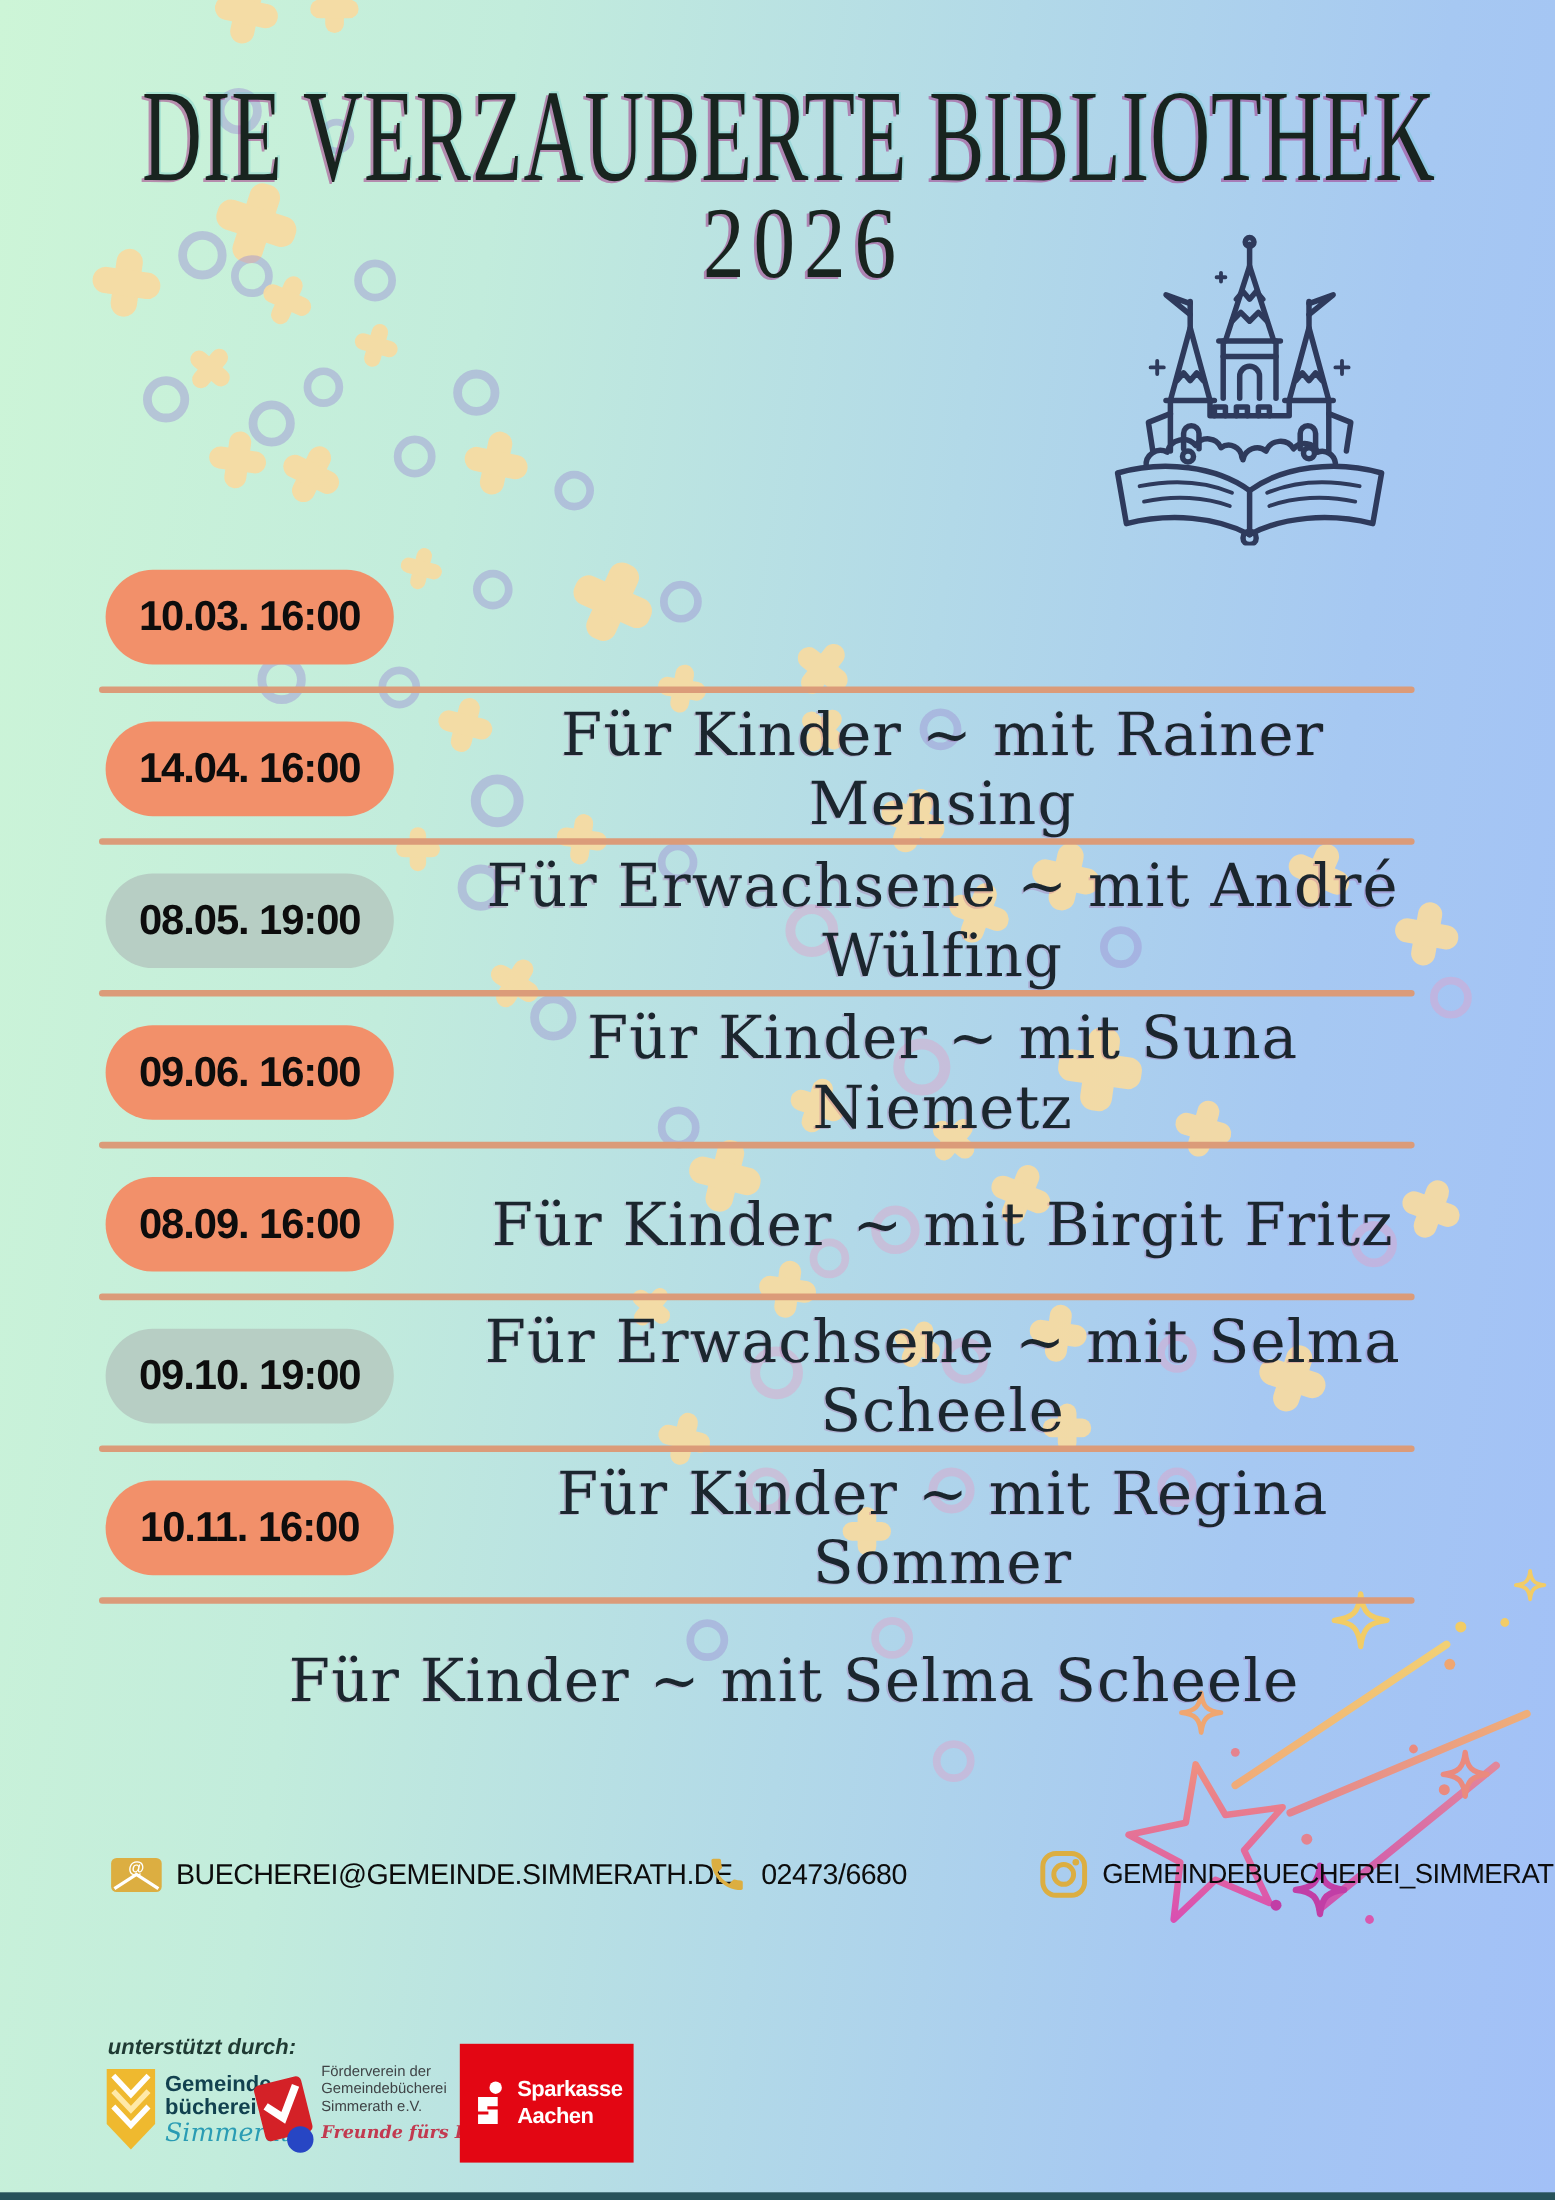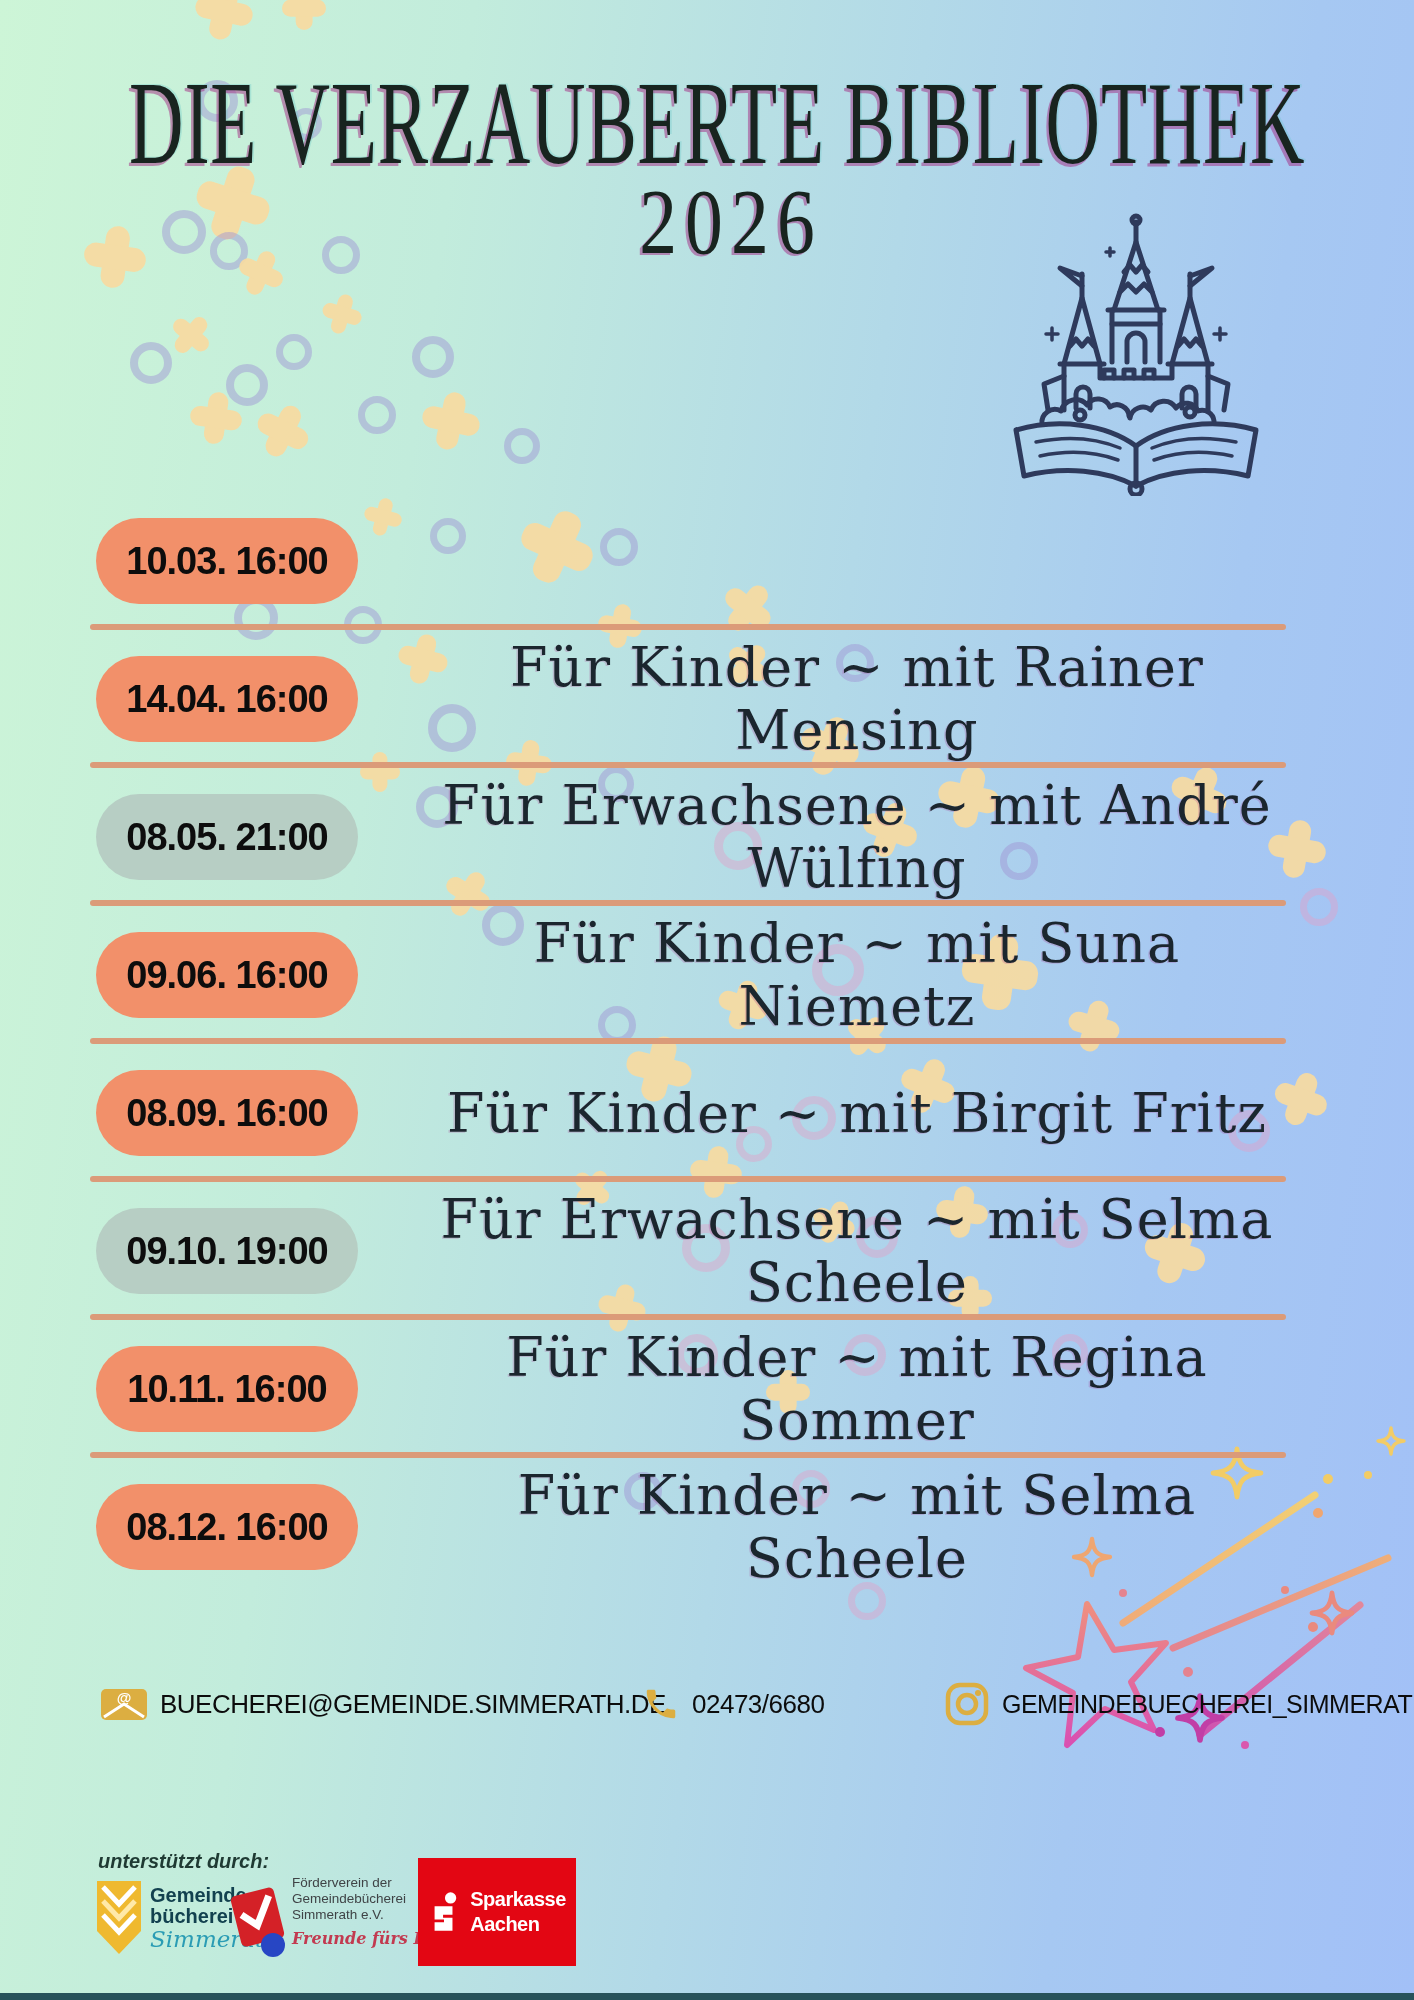--- a/index.html
+++ b/index.html
@@ -241,21 +241,21 @@
 
     <div class="event-row">
       <div class="date-pill kinder">
         <span>14.04. 16:00</span>
       </div>
       <div class="event-desc">Für Kinder ~ mit Rainer Mensing</div>
     </div>
 
     <div class="event-row">
       <div class="date-pill erwachsene">
-        <span>08.05. 21:00</span>
+        <span>08.05. 19:00</span>
       </div>
       <div class="event-desc">Für Erwachsene ~ mit André Wülfing</div>
     </div>
 
     <div class="event-row">
       <div class="date-pill kinder">
         <span>09.06. 16:00</span>
       </div>
       <div class="event-desc">Für Kinder ~ mit Suna Niemetz</div>
     </div>
@@ -275,23 +275,20 @@
     </div>
 
     <div class="event-row">
       <div class="date-pill kinder">
         <span>10.11. 16:00</span>
       </div>
       <div class="event-desc">Für Kinder ~ mit Regina Sommer</div>
     </div>
 
     <div class="event-row">
-      <div class="date-pill kinder">
-        <span>08.12. 16:00</span>
-      </div>
       <div class="event-desc">Für Kinder ~ mit Selma Scheele</div>
     </div>
   </div>
 
   <svg class="shooting-star" viewBox="0 0 420 420">
     <defs>
       <linearGradient id="gStar" gradientUnits="userSpaceOnUse" x1="105" y1="209" x2="105" y2="350">
         <stop offset="0" stop-color="#ef8f7f"></stop>
           <stop offset="1" stop-color="#d94fb2"></stop>
       </linearGradient>

